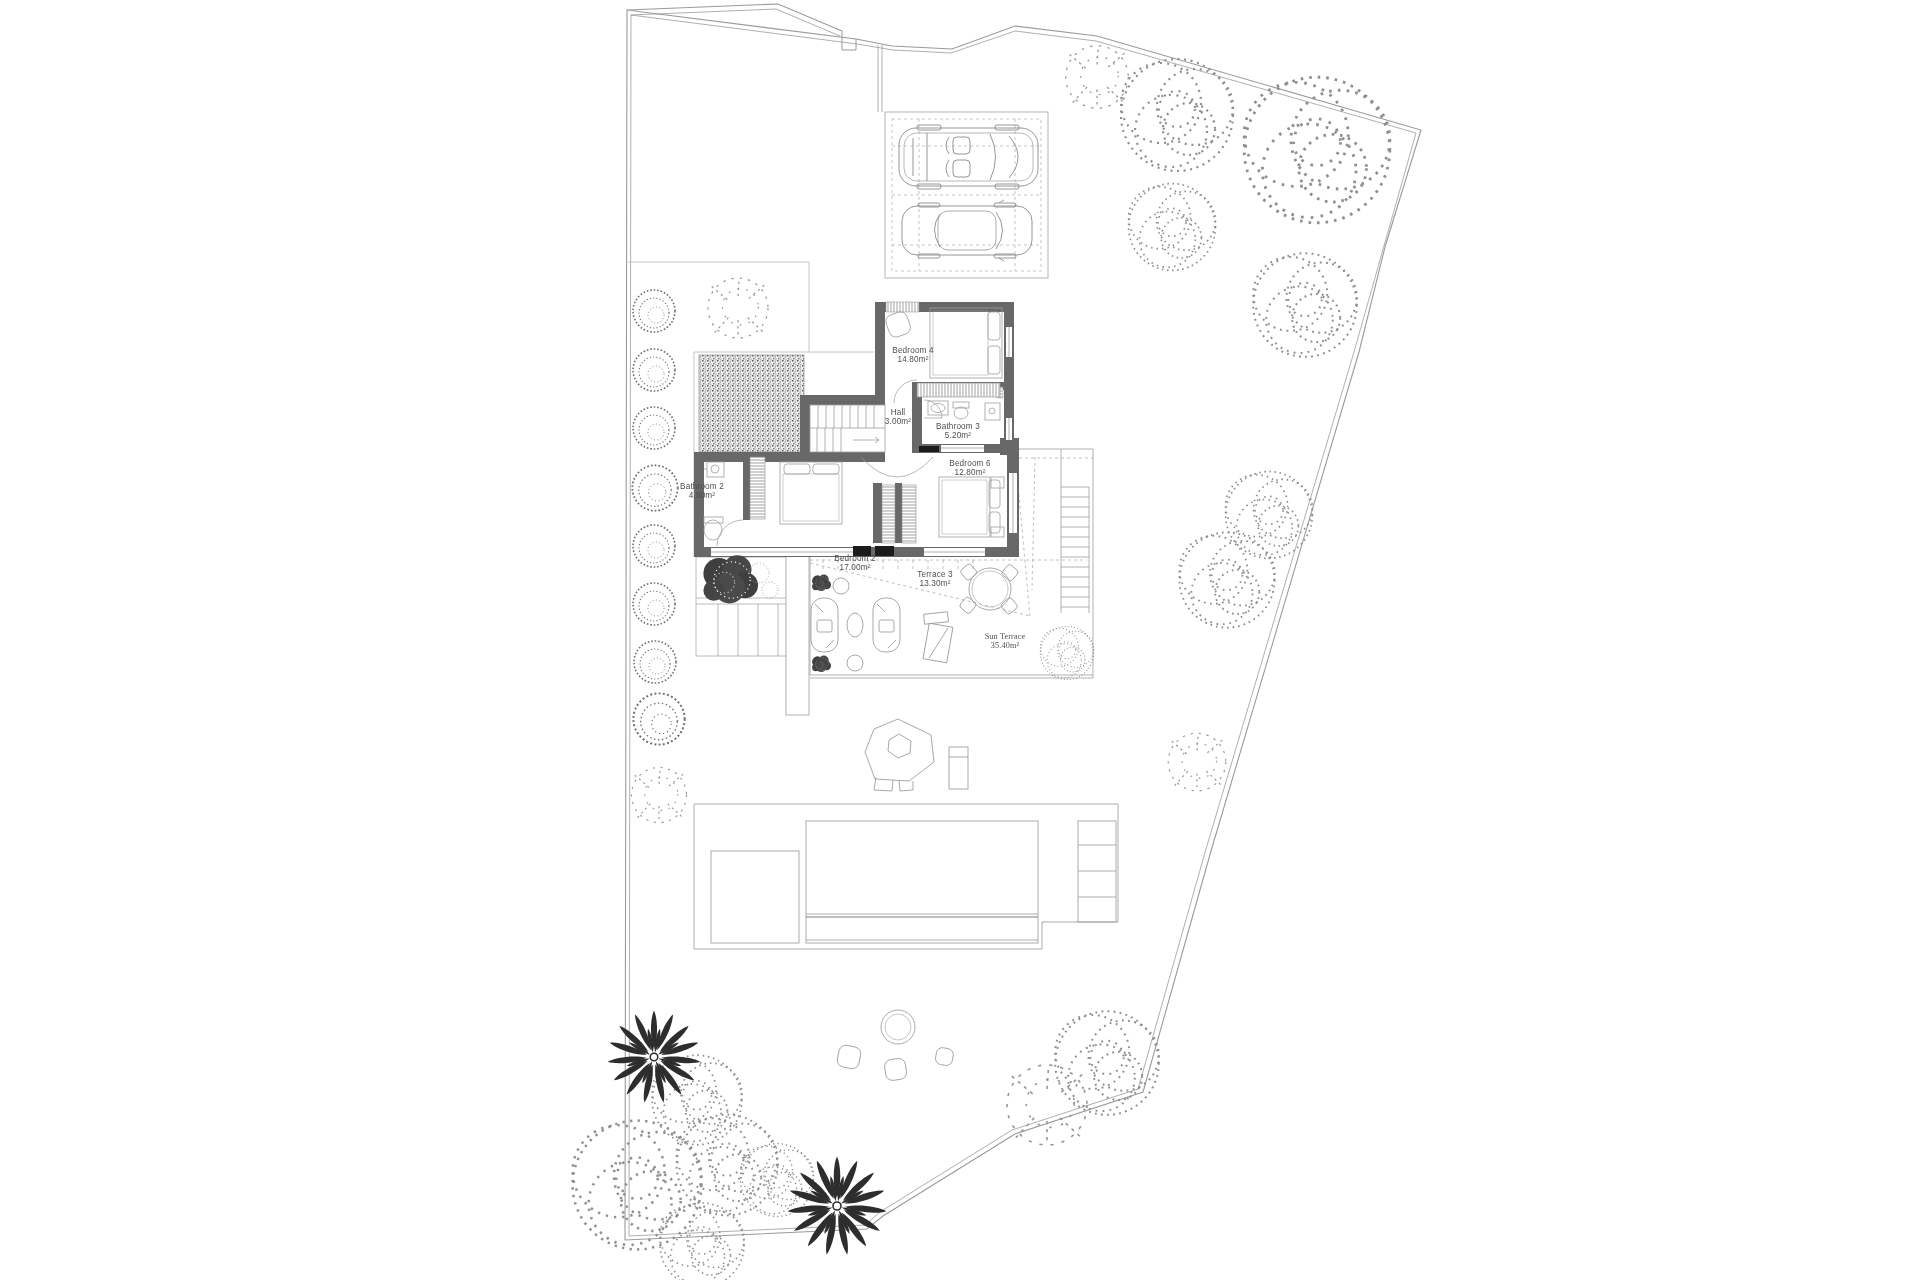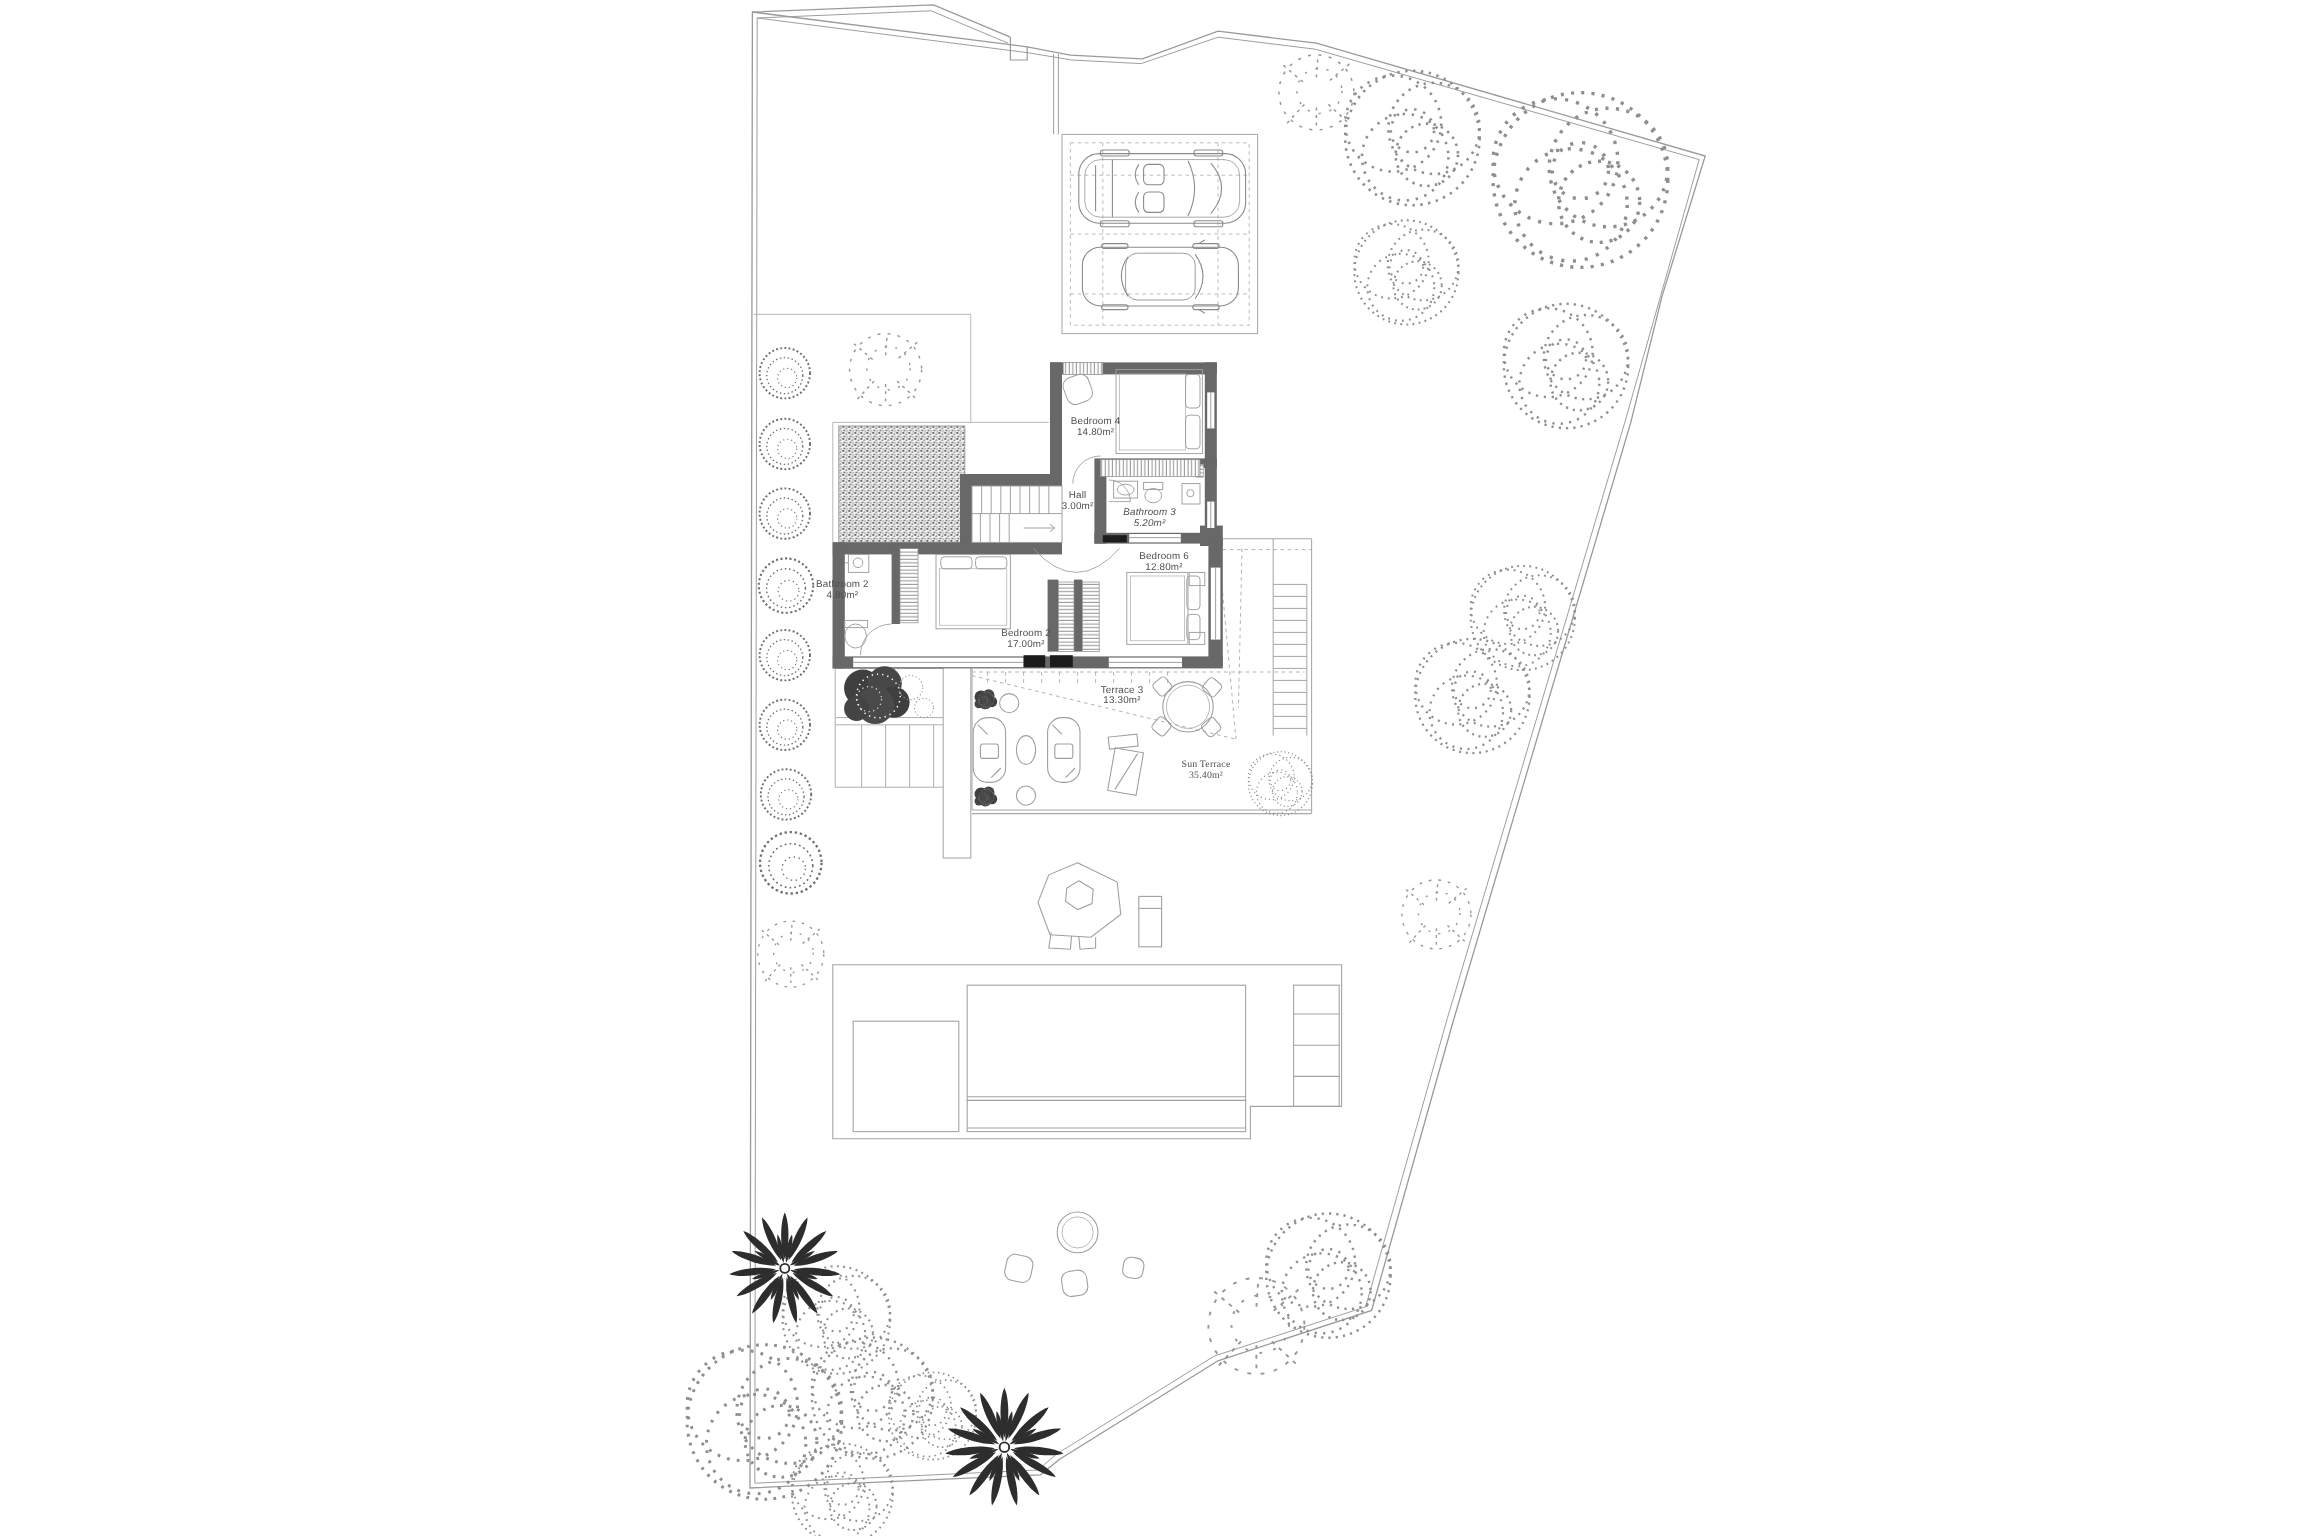--- a/index.html
+++ b/index.html
@@ -433,33 +433,33 @@
 </svg>
 
 <div class="room-label" style="left:866px;top:356px;">
   <span class="nm">Bedroom 4</span>
   <span class="ar">14.80m²</span>
 </div>
 <div class="room-label" style="left:851px;top:418px;">
   <span class="nm">Hall</span>
   <span class="ar">3.00m²</span>
 </div>
-<div class="room-label" style="left:911px;top:432px;font-style:italic;">
+<div class="room-label" style="left:911px;top:432px;">
   <span class="nm">Bathroom 3</span>
   <span class="ar">5.20m²</span>
 </div>
 <div class="room-label" style="left:923px;top:469px;">
   <span class="nm">Bedroom 6</span>
   <span class="ar">12.80m²</span>
 </div>
 <div class="room-label" style="left:655px;top:492px;">
   <span class="nm">Bathroom 2</span>
   <span class="ar">4.80m²</span>
 </div>
-<div class="room-label" style="left:808px;top:533px;">
+<div class="room-label" style="left:808px;top:564px;">
   <span class="nm">Bedroom 2</span>
   <span class="ar">17.00m²</span>
 </div>
 <div class="room-label" style="left:888px;top:580px;">
   <span class="nm">Terrace 3</span>
   <span class="ar">13.30m²</span>
 </div>
 <div class="room-label" style="left:958px;top:642px;font-family:Liberation Serif, serif;">
   <span class="nm">Sun Terrace</span>
   <span class="ar">35.40m²</span>

